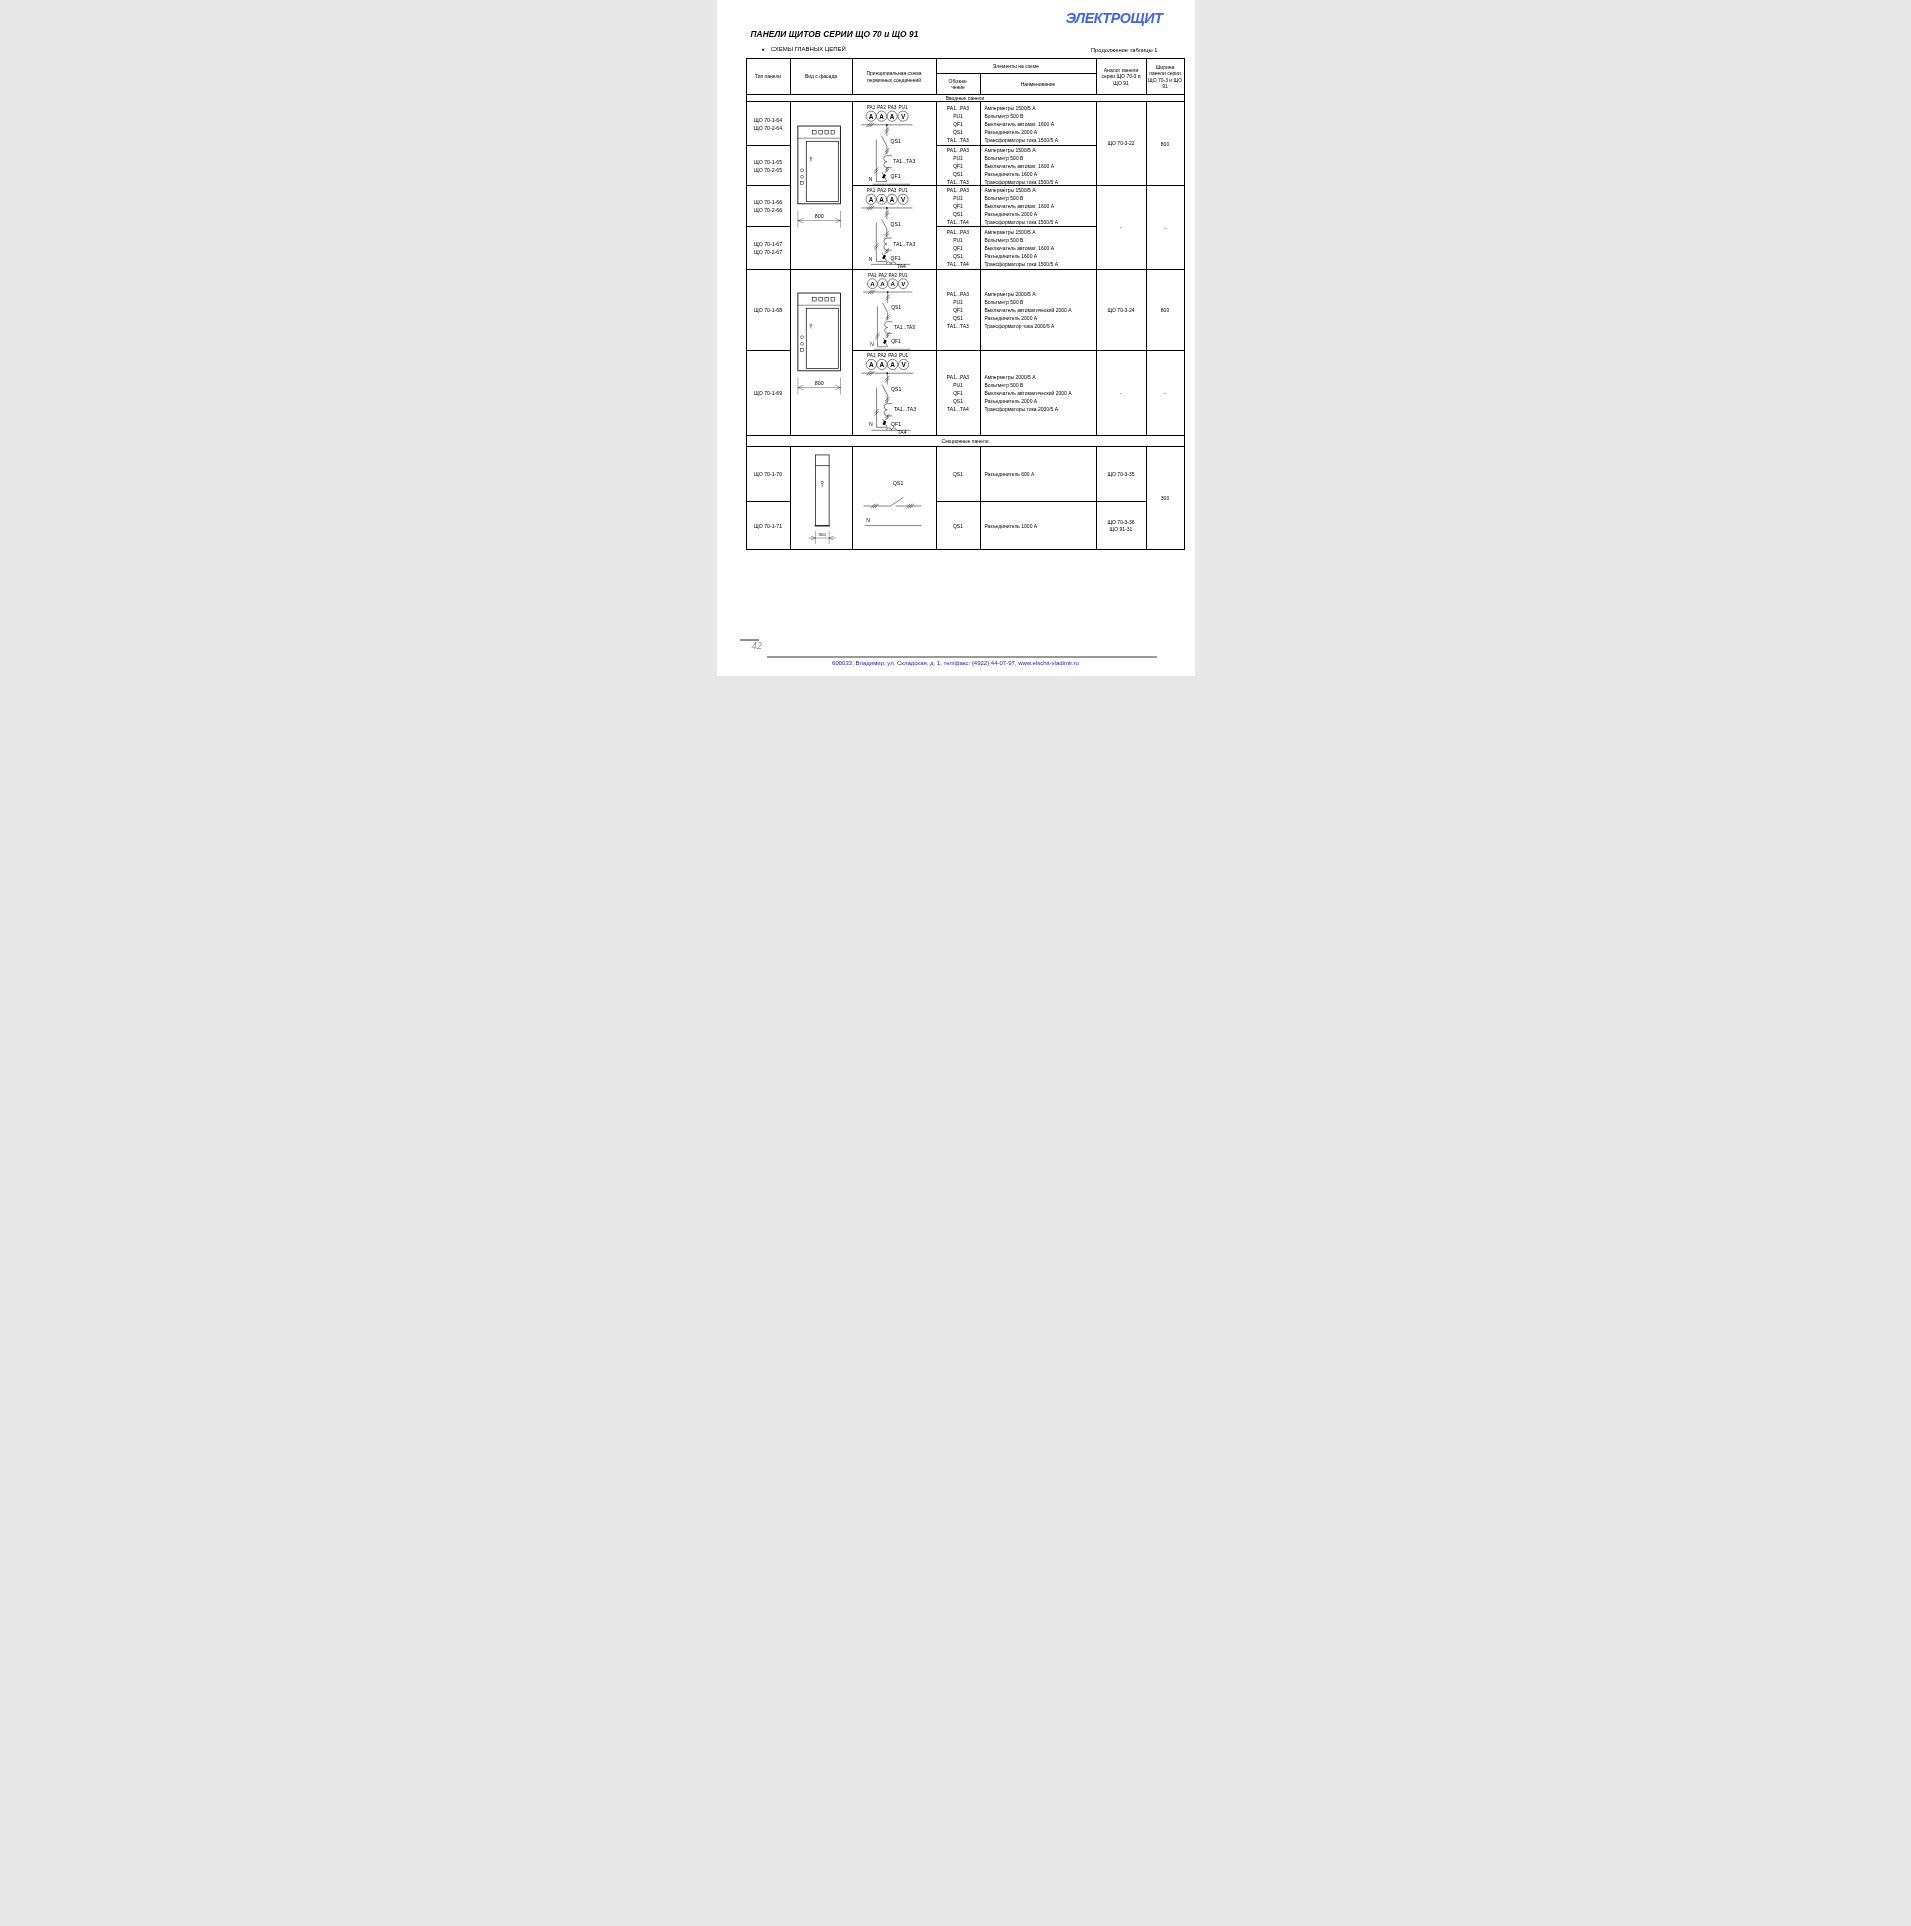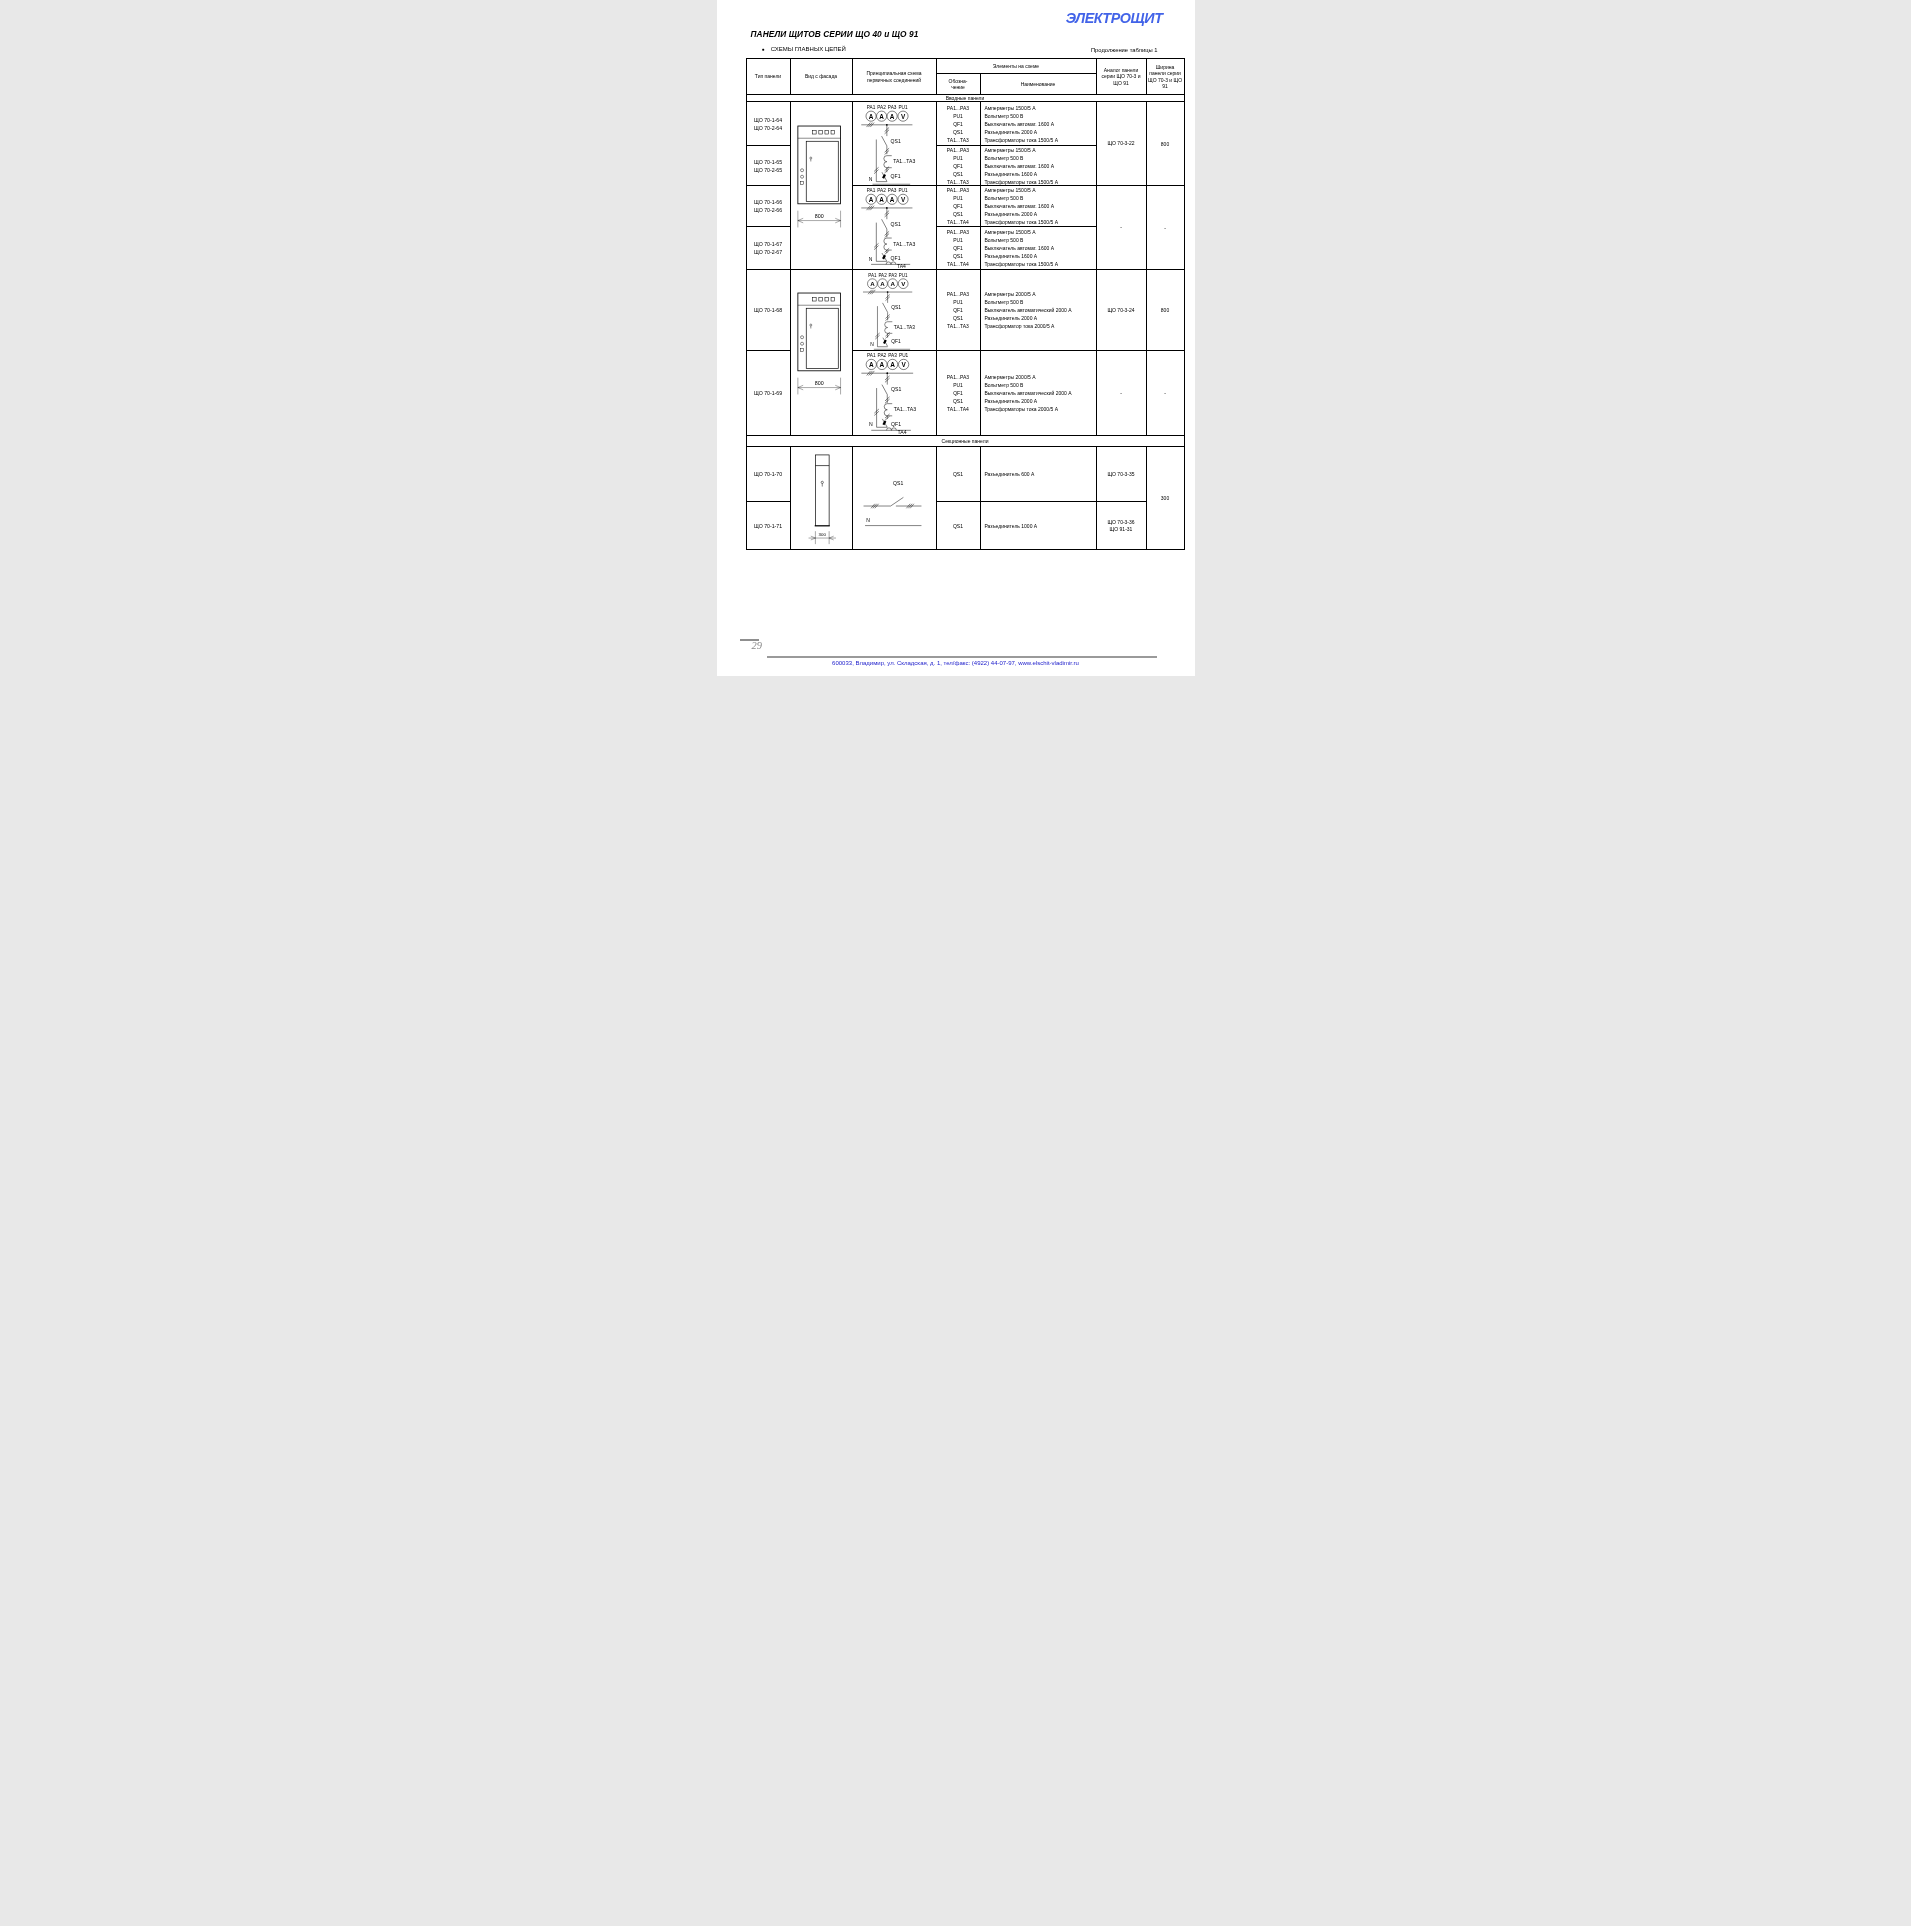--- a/index.html
+++ b/index.html
@@ -52,21 +52,21 @@
   .pg-num{position:absolute;left:35px;top:640px;font-family:"Liberation Serif",serif;font-style:italic;
           font-size:10.4px;color:#8a8a8a;}
   .pg-rule{position:absolute;left:50px;top:656px;width:390px;height:1.9px;background:#9a9a9a;}
   .addr{position:absolute;left:0;top:660px;width:478px;text-align:center;font-size:6px;}
 </style>
 </head>
 <body>
 
 <div class="page">
 
-  <div class="doc-title">ПАНЕЛИ ЩИТОВ СЕРИИ ЩО 40 и ЩО 91</div>
+  <div class="doc-title">ПАНЕЛИ ЩИТОВ СЕРИИ ЩО 70 и ЩО 91</div>
   <div class="logo" style="color: rgb(66, 99, 232);">ЭЛЕКТРОЩИТ</div>
 
   <div class="bullet-line">
     <span class="dot">●</span>
     <span>СХЕМЫ ГЛАВНЫХ ЦЕПЕЙ</span>
   </div>
   <div class="continuation">Продолжение таблицы 1</div>
 
   <div class="tbl">
 
@@ -530,18 +530,18 @@
     <div class="cell anlg no-bb" style="grid-area:12/6/13/7">
         <div class="bl">
           <div>ЩО 70-3-36</div>
           <div>ЩО 91-31</div>
         </div>
       </div>
 
   </div>
 
   <div class="pg-bar"></div>
-  <div class="pg-num">29</div>
+  <div class="pg-num">42</div>
   <div class="pg-rule" style="background: rgb(154, 154, 154);"></div>
   <div class="addr" style="color: rgb(34, 34, 204);">600033, Владимир, ул. Складская, д. 1, тел/факс: (4922) 44-07-97, www.elschit-vladimir.ru</div>
 
 </div>
 
 
 </body></html>

